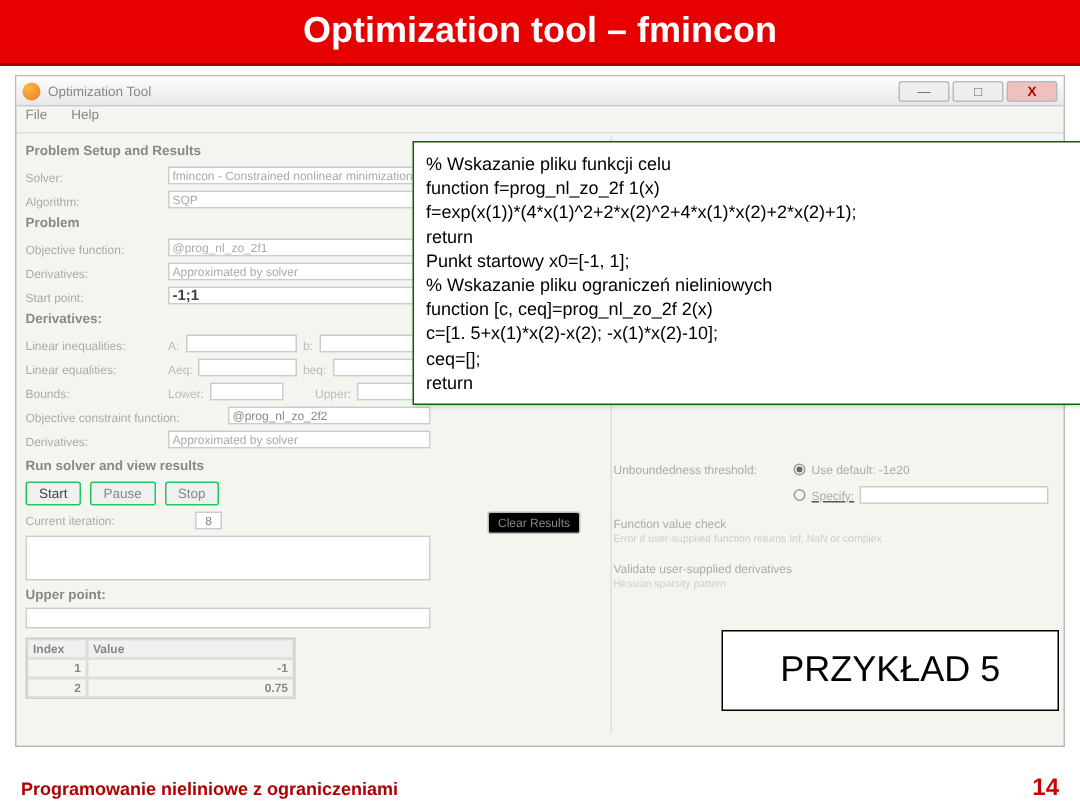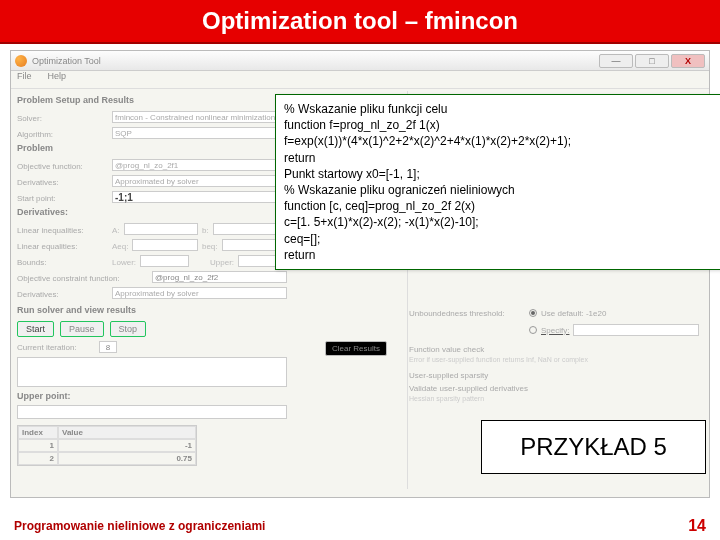--- a/index.html
+++ b/index.html
@@ -18,21 +18,21 @@
   .section-title { color: #888; font-weight: bold; margin: 4px 0; font-size: 9px; }
   .row { display: flex; align-items: flex-end; margin: 2px 0; height: 14px; }
   .lbl { width: 95px; color: #aaa; font-size: 8px; }
   .fld { flex: 1; height: 12px; background: #fff; border: 1px solid #ccc; font-size: 8px; color:#aaa; padding: 0 2px; display:flex; align-items:center;}
   .sublbl { color:#bbb; font-size:8px; margin-right:4px;}
   .start-point { color: #444; font-size: 10px; font-weight: bold;}
   .constraint-value { color:#888; font-size:8px; }
   .btnbar { display:flex; gap:6px; margin-top:6px; }
   .btn { background:#f0f0f0; border:1px solid #22c55e; padding:2px 8px; font-size:9px; border-radius:2px; color:#888;}
   .btn.start { color:#444;}
-  .iter-row { display:flex; align-items:center; margin-top:4px;}
+  .iter-row { display:flex; align-items:center; margin-top:4px;gap:31px;}
   .iter-fld { width:18px; height:12px; background:#fff; border:1px solid #ccc; margin-left:4px; font-size:8px; display:flex;align-items:center;justify-content:center; color:#888;}
   .output-box { margin-top:4px; height:30px; background:#fff; border:1px solid #ccc; font-size:7px; color:#ccc; padding:2px;}
   .final-box { margin-top:2px; height:14px; background:#fff; border:1px solid #ccc;}
   .small-table { margin-top:6px; width:180px; border:1px solid #ccc; font-size:8px;}
   .small-table .thead { display:flex; background:#f0f0f0;}
   .small-table .cell { flex:1; border:1px solid #ddd; padding:1px 3px; color:#888;font-weight:bold;}
   .small-table .trow { display:flex;}
   .code-overlay { position:absolute; top:50px; left:275px; width:466px; background:#fff; border:1.5px solid #006600; padding:6px 8px; font-size:12px; line-height:1.35; color:#000; z-index:5; box-shadow: 1px 1px 3px rgba(0,0,0,0.15);}
   .radio { width:8px; height:8px; border:1px solid #999; border-radius:50%; margin-right:4px; display:inline-block;}
   .radio.on::after { content:""; display:block; width:4px; height:4px; background:#666; border-radius:50%; margin:1px;}
@@ -181,21 +181,20 @@
       </div>
       <div class="rrow" style="display:flex;align-items:center;height:14px;margin-left:120px;text-decoration:underline;">
         <span class="radio"></span>
         <span style="color:#aaa;font-size:8px">Specify:</span>
         <div class="fld" style="width:70px;margin-left:4px"></div>
       </div>
       <div style="height:8px"></div>
       <div style="color:#aaa;font-size:8px">Function value check</div>
       <div style="color:#ccc;font-size:7px;margin:2px 0">Error if user-supplied function returns Inf, NaN or complex</div>
       <div style="height:6px"></div>
-      <div style="color:#aaa;font-size:8px">User-supplied sparsity</div>
       <div style="color:#aaa;font-size:8px;margin-top:4px">Validate user-supplied derivatives</div>
       <div style="color:#ccc;font-size:7px;margin-top:2px">Hessian sparsity pattern</div>
     </div>
   </div>
 
   <div class="code-overlay">
     <div>% Wskazanie pliku funkcji celu</div>
     <div>function f=prog_nl_zo_2f 1(x)</div>
     <div>f=exp(x(1))*(4*x(1)^2+2*x(2)^2+4*x(1)*x(2)+2*x(2)+1);</div>
     <div>return</div>

